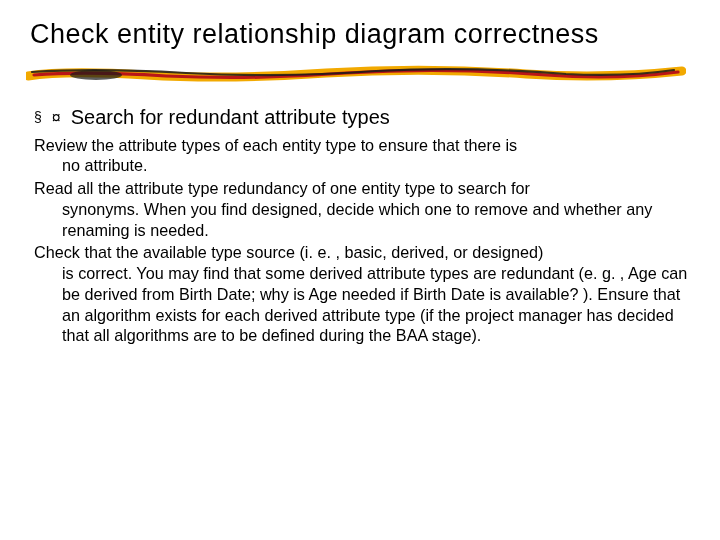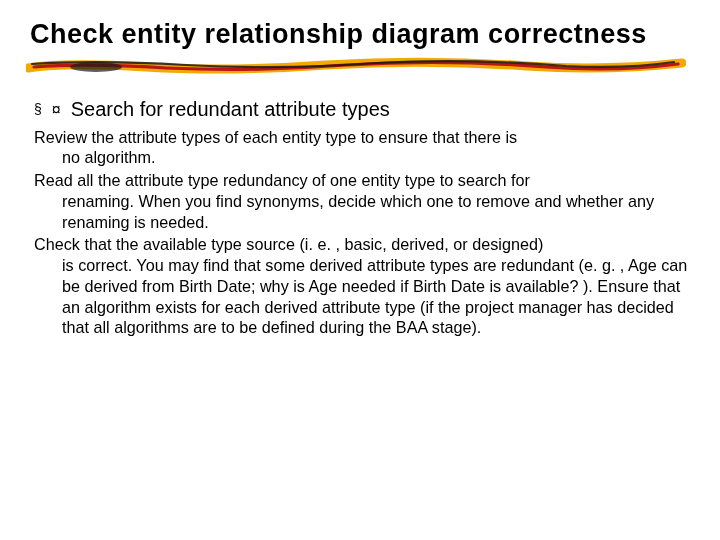--- a/index.html
+++ b/index.html
@@ -1,18 +1,18 @@
 <!DOCTYPE html>
 <html><head>
 <meta charset="utf-8">
 <style>
   * { margin: 0; padding: 0; box-sizing: border-box; }
   html, body { width: 720px; height: 540px; background: #fff; font-family: Verdana, Geneva, sans-serif; overflow: hidden; }
   .slide { width: 720px; height: 540px; position: relative; padding: 18px 30px 30px 30px; }
-  .title { font-size: 27px; font-weight: 700; letter-spacing: 0.5px; color: #000; line-height: 1.25; }
+  .title { font-size: 27px; font-weight: 400; letter-spacing: 0.5px; color: #000; line-height: 1.25; margin-bottom: 8px; }
   .underline-wrap { position: relative; height: 28px; margin-bottom: 18px; }
   .brush { position: absolute; left: -4px; top: 2px; width: 660px; height: 22px; }
   .body { padding-left: 4px; }
   .subhead-row { display: flex; align-items: baseline; gap: 10px; margin-bottom: 6px; }
   .bullet-sq { font-size: 14px; color: #000; line-height: 1; position: relative; top: -2px; }
   .bullet-sun { font-size: 16px; color: #000; line-height: 1; position: relative; top: -1px; }
   .subhead { font-size: 20px; color: #000; font-weight: 400; }
   .para { font-size: 16.2px; color: #000; line-height: 1.28; margin-bottom: 2px; }
   .para .first { display: block; }
   .para .hang { display: block; padding-left: 28px; }
@@ -34,24 +34,24 @@
 
   <div class="body">
     <div class="subhead-row">
       <span class="bullet-sq">§</span>
       <span class="bullet-sun">¤</span>
       <span class="subhead">Search for redundant attribute types</span>
     </div>
 
     <p class="para">
       <span class="first">Review the attribute types of each entity type to ensure that there is</span>
-      <span class="hang">no algorithm.</span>
+      <span class="hang">no attribute.</span>
     </p>
     <p class="para">
       <span class="first">Read all the attribute type redundancy of one entity type to search for</span>
-      <span class="hang">renaming. When you find synonyms, decide which one to remove and whether any renaming is needed.</span>
+      <span class="hang">synonyms. When you find designed, decide which one to remove and whether any renaming is needed.</span>
     </p>
     <p class="para">
       <span class="first">Check that the available type source (i. e. , basic, derived, or designed)</span>
       <span class="hang">is correct. You may find that some derived attribute types are redundant (e. g. , Age can be derived from Birth Date; why is Age needed if Birth Date is available? ). Ensure that an algorithm exists for each derived attribute type (if the project manager has decided that all algorithms are to be defined during the BAA stage).</span>
     </p>
   </div>
 </div>
 
 </body></html>

